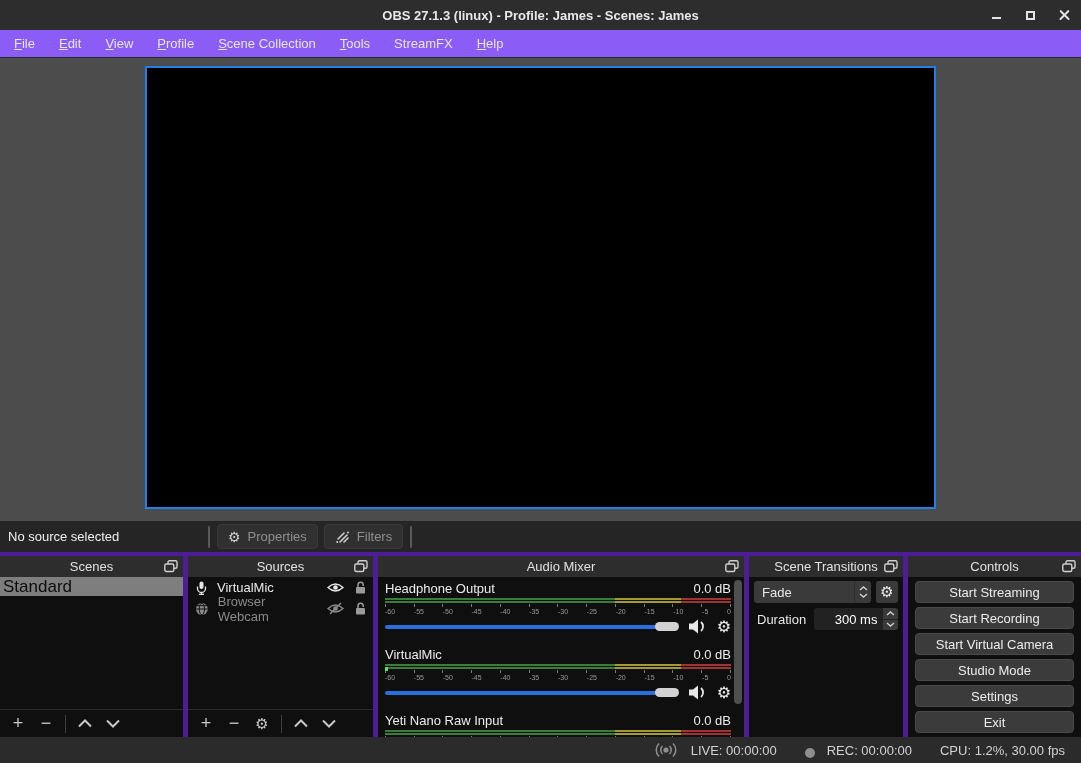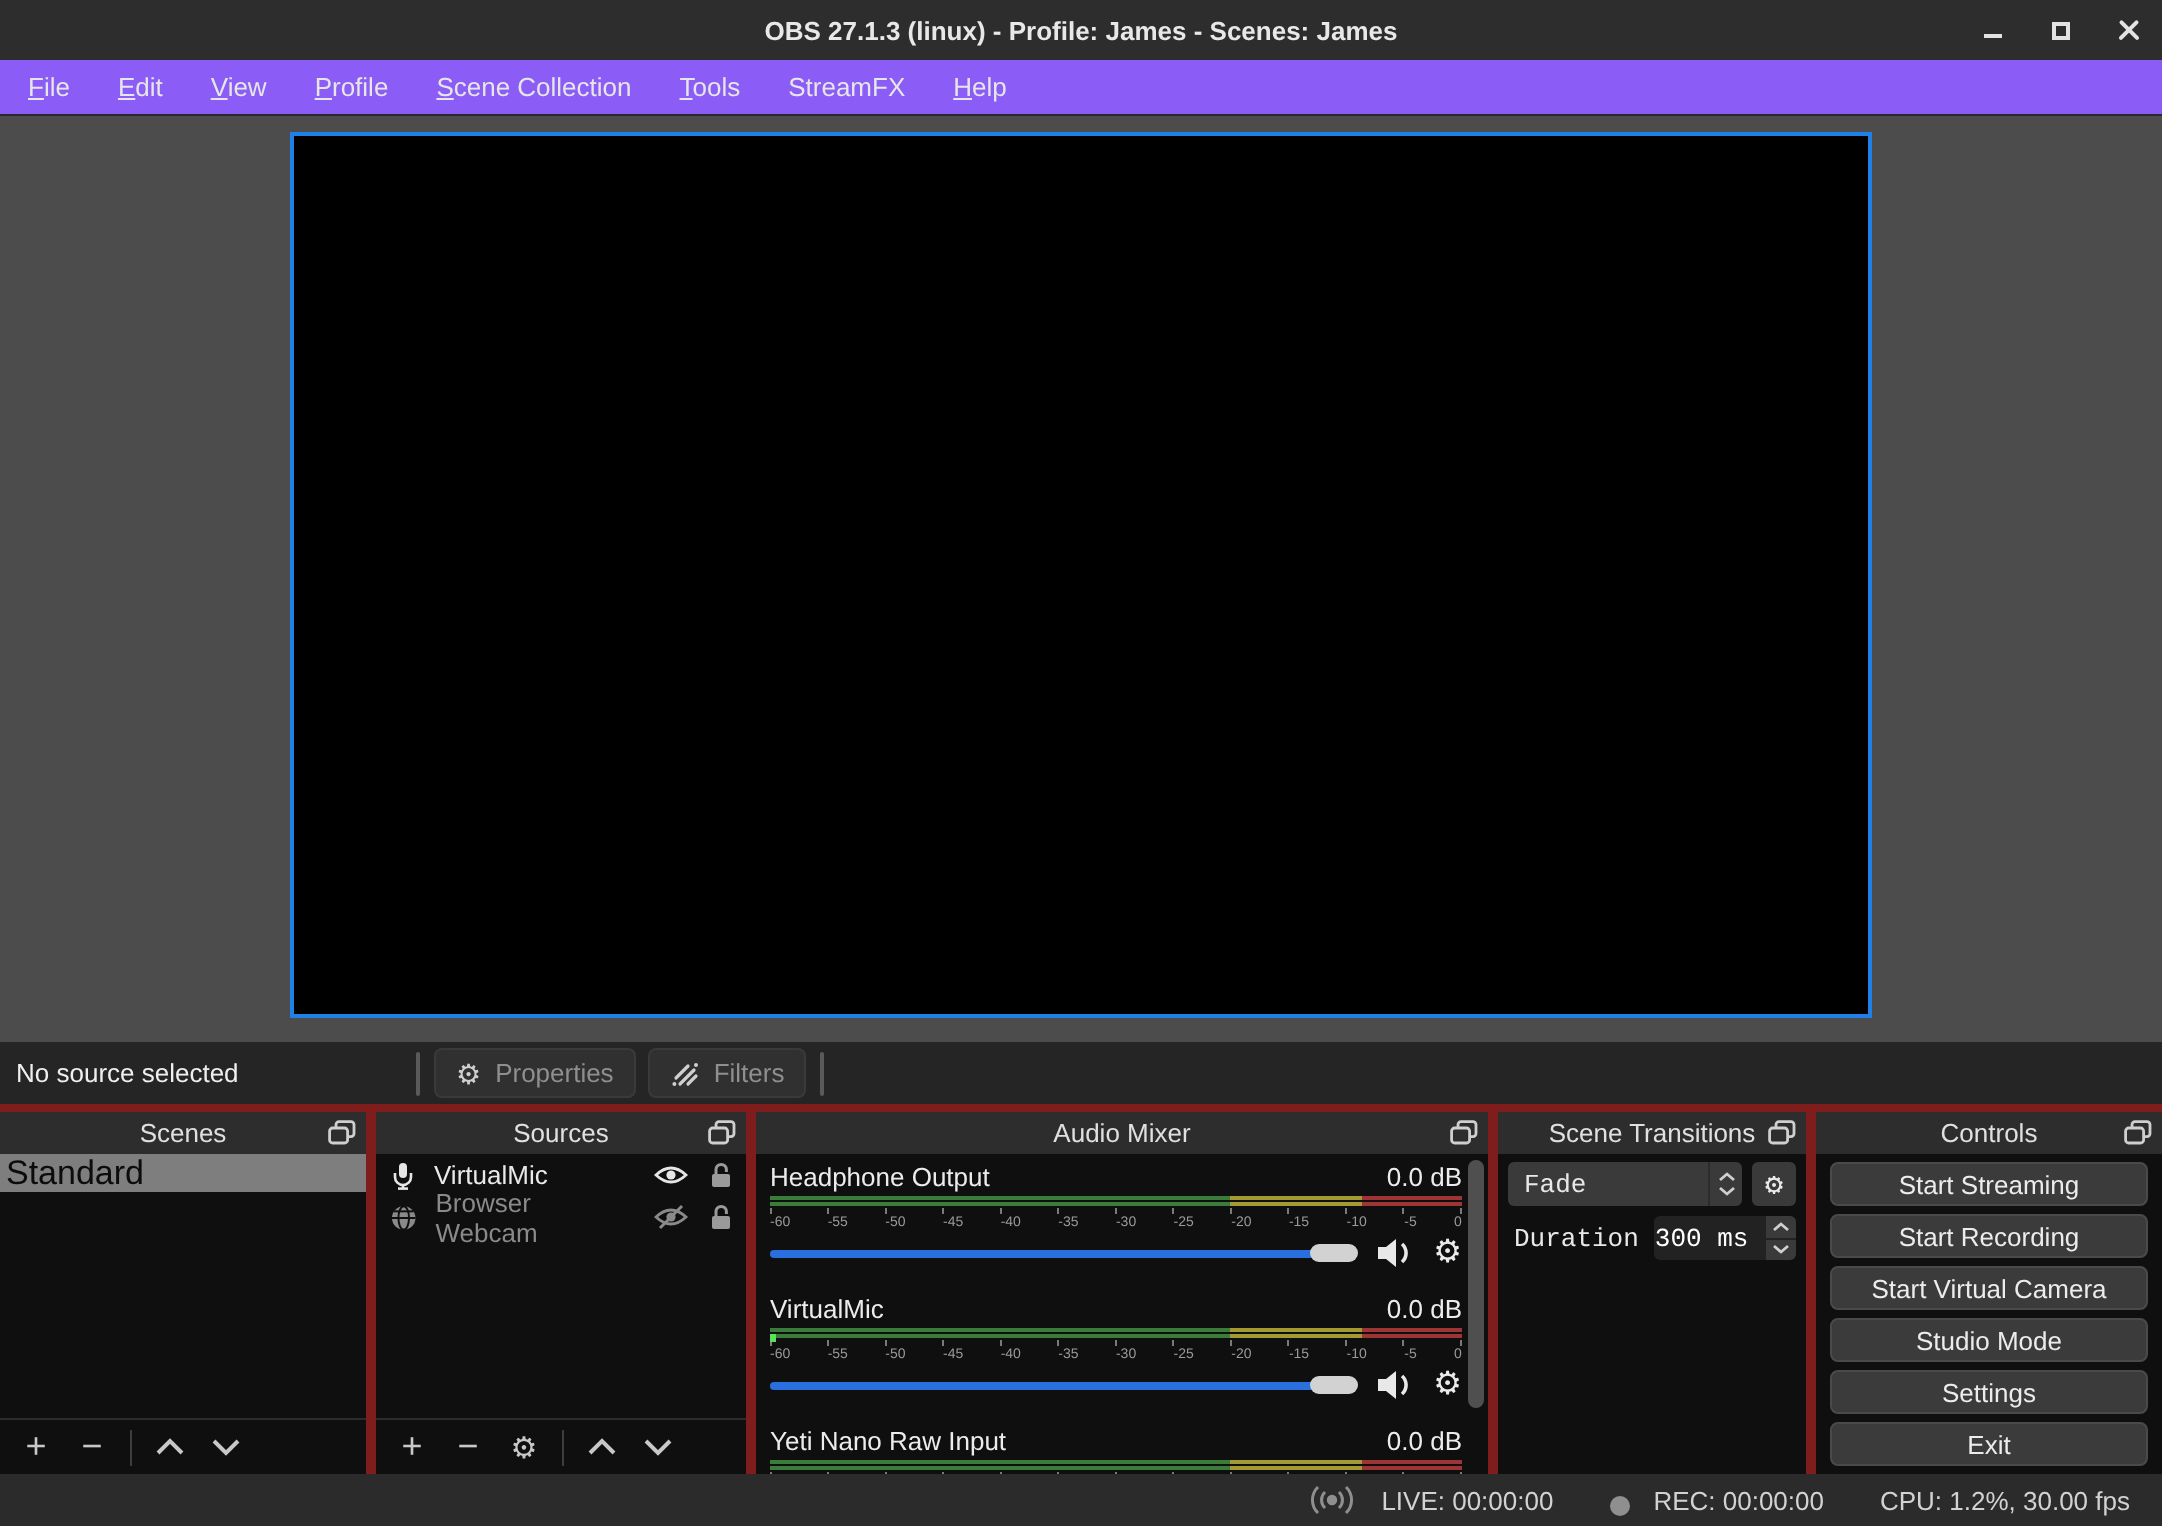--- a/index.html
+++ b/index.html
@@ -28,21 +28,21 @@
   .preview { position:absolute; left:145px; top:66px; width:791px; height:443px; background:#000; border:2px solid #1f80e8; }
 
   
   .source-toolbar { position:absolute; top:521px; left:0; right:0; height:31px; background:#252525; display:flex; align-items:center; font-size:13px; }
   .src-status { margin-left:8px; width:196px; color:#efefef; }
   .vsep { width:2px; height:22px; background:#5a5a5a; border-radius:1px; margin:0 4px; }
   .tool-btn { display:flex; align-items:center; gap:7px; padding:4px 10px; background:#303030; border:1px solid #3a3a3a; border-radius:4px; color:#8f8f8f; margin:0 3px; }
   .tool-btn .gear-glyph { color:#cfcfcf; font-size:14px; line-height:1; }
 
   
-  .dock { position:absolute; top:552px; left:0; right:0; height:185px; background:#7f1d1d; }
+  .dock { position:absolute; top:552px; left:0; right:0; height:185px; background:#4c1d95; }
   .panel { position:absolute; top:4px; height:181px; background:#0f0f0f; display:flex; flex-direction:column; }
   #panel-scenes { left:0; width:183px; }
   #panel-sources { left:188px; width:185px; }
   #panel-mixer { left:378px; width:366px; }
   #panel-transitions { left:749px; width:154px; }
   #panel-controls { left:908px; width:173px; }
   .panel-header { height:21px; min-height:21px; background:#2d2d2d; color:#e0e0e0; font-size:13px; display:flex; align-items:center; justify-content:center; position:relative; }
   .popout { position:absolute; right:5px; top:4px; }
 
   .panel-toolbar { margin-top:auto; height:28px; min-height:28px; border-top:1px solid #2b2b2b; display:flex; align-items:center; padding:0 4px; }
@@ -70,27 +70,27 @@
   .tickstrip { height:3px; margin-top:1px; background:repeating-linear-gradient(90deg,#7a7a7a 0,#7a7a7a 1px,transparent 1px,transparent 8.3333%); border-right:1px solid #7a7a7a; }
   .ticklabels { display:flex; justify-content:space-between; font-size:7px; line-height:9px; color:#9a9a9a; }
   .slider-row { display:flex; align-items:center; gap:9px; height:13px; margin-top:4px; }
   .slider-wrap { flex:1; position:relative; height:11px; }
   .slider-fill { position:absolute; left:0; right:15px; top:4px; height:4px; background:#2a6fde; border-radius:2px; }
   .slider-handle { position:absolute; right:0; top:1px; width:24px; height:9px; background:#d2d2d2; border-radius:4.5px; }
   .chan-gear { color:#eaeaea; font-size:16px; line-height:1; }
   .mixer-scrollbar { position:absolute; right:2px; top:3px; width:8px; height:124px; background:#4f4f4f; border-radius:4px; }
 
   
-  .trans-body { padding:4px 5px;font-family:Liberation Mono, monospace; }
+  .trans-body { padding:4px 5px; }
   .trow { display:flex; align-items:center; margin-bottom:5px; }
   .combo { flex:1; height:22px; background:#3a3a3a; border-radius:3px; display:flex; align-items:center; color:#e8e8e8; font-size:13px; padding-left:8px; }
   .combo-arrows { margin-left:auto; width:17px; align-self:stretch; border-left:1px solid #2c2c2c; display:flex; flex-direction:column; align-items:center; justify-content:center; gap:2px; }
   .gear-btn { width:22px; height:22px; margin-left:5px; background:#3a3a3a; border-radius:3px; display:flex; align-items:center; justify-content:center; color:#eaeaea; font-size:15px; }
   .duration-label { font-size:13px; color:#e8e8e8; margin:0 8px 0 3px; }
-  .spinbox { flex:1; height:22px; background:#222222; border-radius:3px; position:relative; display:flex; align-items:center; justify-content:flex-start; color:#ffffff; font-size:13px; }
+  .spinbox { flex:1; height:22px; background:#222222; border-radius:3px; position:relative; display:flex; align-items:center; justify-content:center; color:#ffffff; font-size:13px; }
   .spin-arrows { position:absolute; right:0; top:0; bottom:0; width:15px; display:flex; flex-direction:column; }
   .spin-btn { flex:1; background:#3a3a3a; display:flex; align-items:center; justify-content:center; }
   .spin-btn.up { border-radius:0 3px 0 0; margin-bottom:1px; }
   .spin-btn.down { border-radius:0 0 3px 0; }
 
   
   .controls-body { padding:4px 7px; display:flex; flex-direction:column; gap:4px; }
   .ctl-btn { height:22px; background:#3b3b3b; border:1px solid #4a4a4a; border-radius:4px; color:#ececec; font-size:13px; display:flex; align-items:center; justify-content:center; }
 
   

